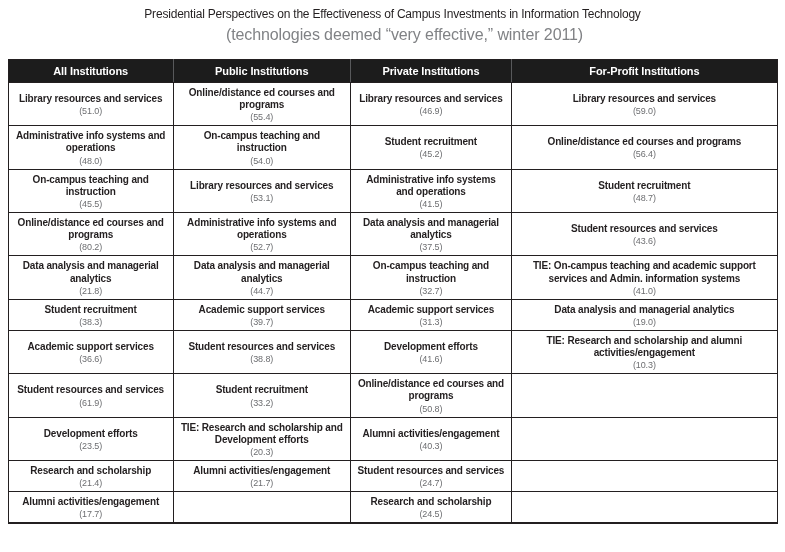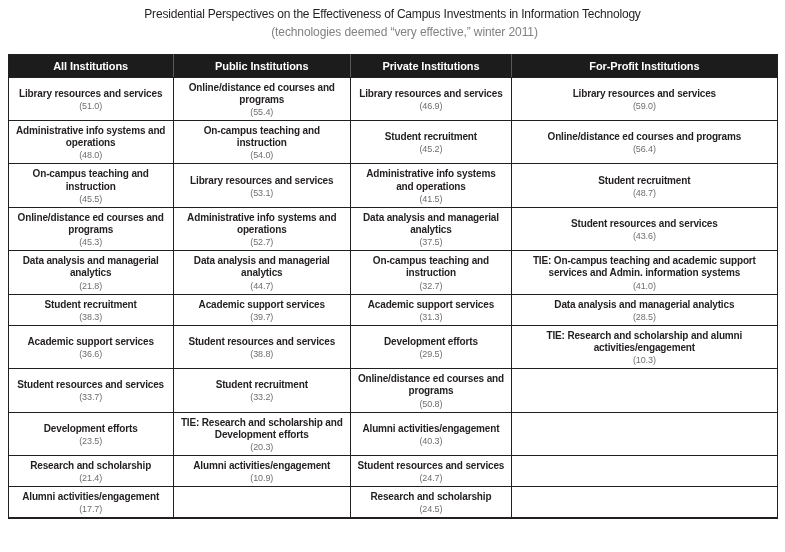--- a/index.html
+++ b/index.html
@@ -24,21 +24,21 @@
     font-size: 12px;
     font-weight: bold;
     letter-spacing: -0.1px;
   }
   .title-line2 {
     font-size: 12px;
     font-weight: normal;
     letter-spacing: -0.2px;
   }
   .title-subtitle {
-    font-size: 12px;
+    font-size: 16px;
     color: #808285;
     margin-top: 3px;
     letter-spacing: -0.1px;
     padding-left: 24px;
   }
   table.rank-table {
     border-collapse: collapse;
     table-layout: fixed;
     width: 770px;
     margin: 13px auto 0 auto;
@@ -156,21 +156,21 @@
           <div class="cell-value">(41.5)</div>
         </td>
         <td>
           <div class="cell-label">Student recruitment</div>
           <div class="cell-value">(48.7)</div>
         </td>
       </tr>
       <tr>
         <td>
           <div class="cell-label">Online/distance ed courses and programs</div>
-          <div class="cell-value">(45.3)</div>
+          <div class="cell-value">(80.2)</div>
         </td>
         <td>
           <div class="cell-label">Administrative info systems and operations</div>
           <div class="cell-value">(52.7)</div>
         </td>
         <td>
           <div class="cell-label">Data analysis and managerial analytics</div>
           <div class="cell-value">(37.5)</div>
         </td>
         <td>
@@ -204,45 +204,45 @@
         <td>
           <div class="cell-label">Academic support services</div>
           <div class="cell-value">(39.7)</div>
         </td>
         <td>
           <div class="cell-label">Academic support services</div>
           <div class="cell-value">(31.3)</div>
         </td>
         <td>
           <div class="cell-label">Data analysis and managerial analytics</div>
-          <div class="cell-value">(28.5)</div>
+          <div class="cell-value">(19.0)</div>
         </td>
       </tr>
       <tr>
         <td>
           <div class="cell-label">Academic support services</div>
           <div class="cell-value">(36.6)</div>
         </td>
         <td>
           <div class="cell-label">Student resources and services</div>
           <div class="cell-value">(38.8)</div>
         </td>
         <td>
           <div class="cell-label">Development efforts</div>
-          <div class="cell-value">(29.5)</div>
+          <div class="cell-value">(41.6)</div>
         </td>
         <td>
           <div class="cell-label">TIE: Research and scholarship and alumni activities/engagement</div>
           <div class="cell-value">(10.3)</div>
         </td>
       </tr>
       <tr>
         <td>
           <div class="cell-label">Student resources and services</div>
-          <div class="cell-value">(33.7)</div>
+          <div class="cell-value">(61.9)</div>
         </td>
         <td>
           <div class="cell-label">Student recruitment</div>
           <div class="cell-value">(33.2)</div>
         </td>
         <td>
           <div class="cell-label">Online/distance ed courses and programs</div>
           <div class="cell-value">(50.8)</div>
         </td>
         <td></td>
@@ -262,21 +262,21 @@
         </td>
         <td></td>
       </tr>
       <tr>
         <td>
           <div class="cell-label">Research and scholarship</div>
           <div class="cell-value">(21.4)</div>
         </td>
         <td>
           <div class="cell-label">Alumni activities/engagement</div>
-          <div class="cell-value">(10.9)</div>
+          <div class="cell-value">(21.7)</div>
         </td>
         <td>
           <div class="cell-label">Student resources and services</div>
           <div class="cell-value">(24.7)</div>
         </td>
         <td></td>
       </tr>
       <tr>
         <td>
           <div class="cell-label">Alumni activities/engagement</div>

